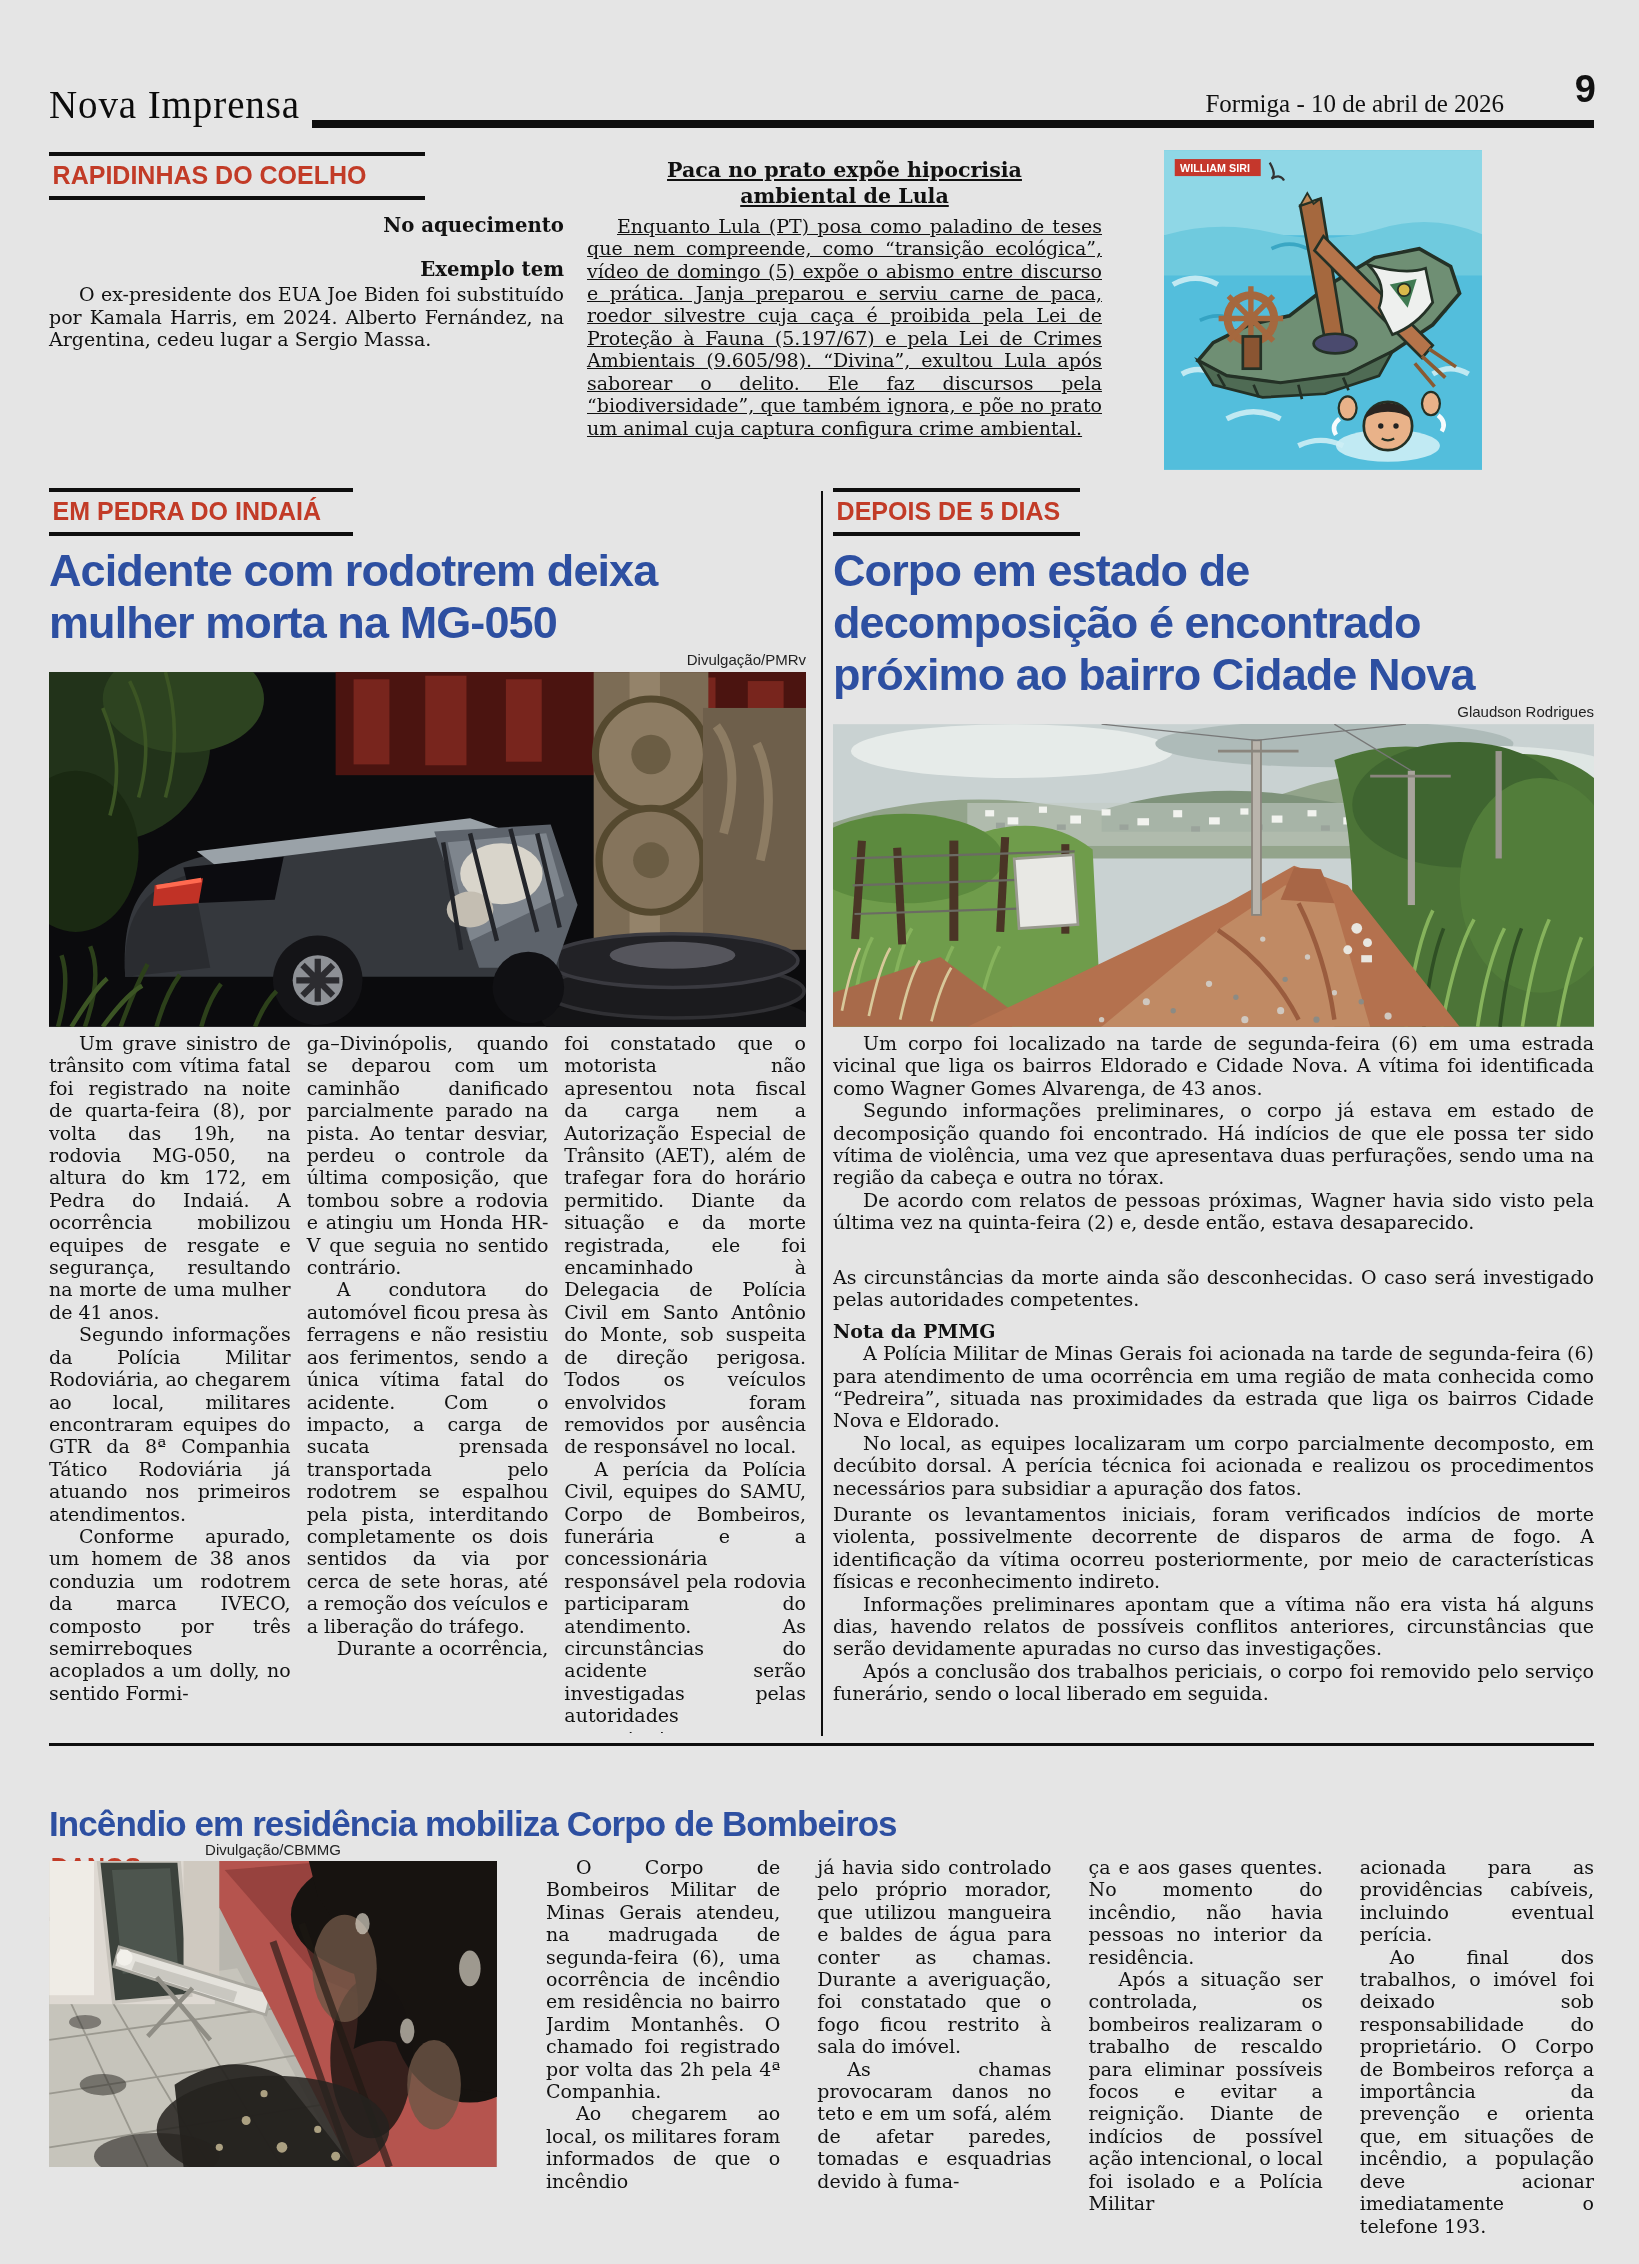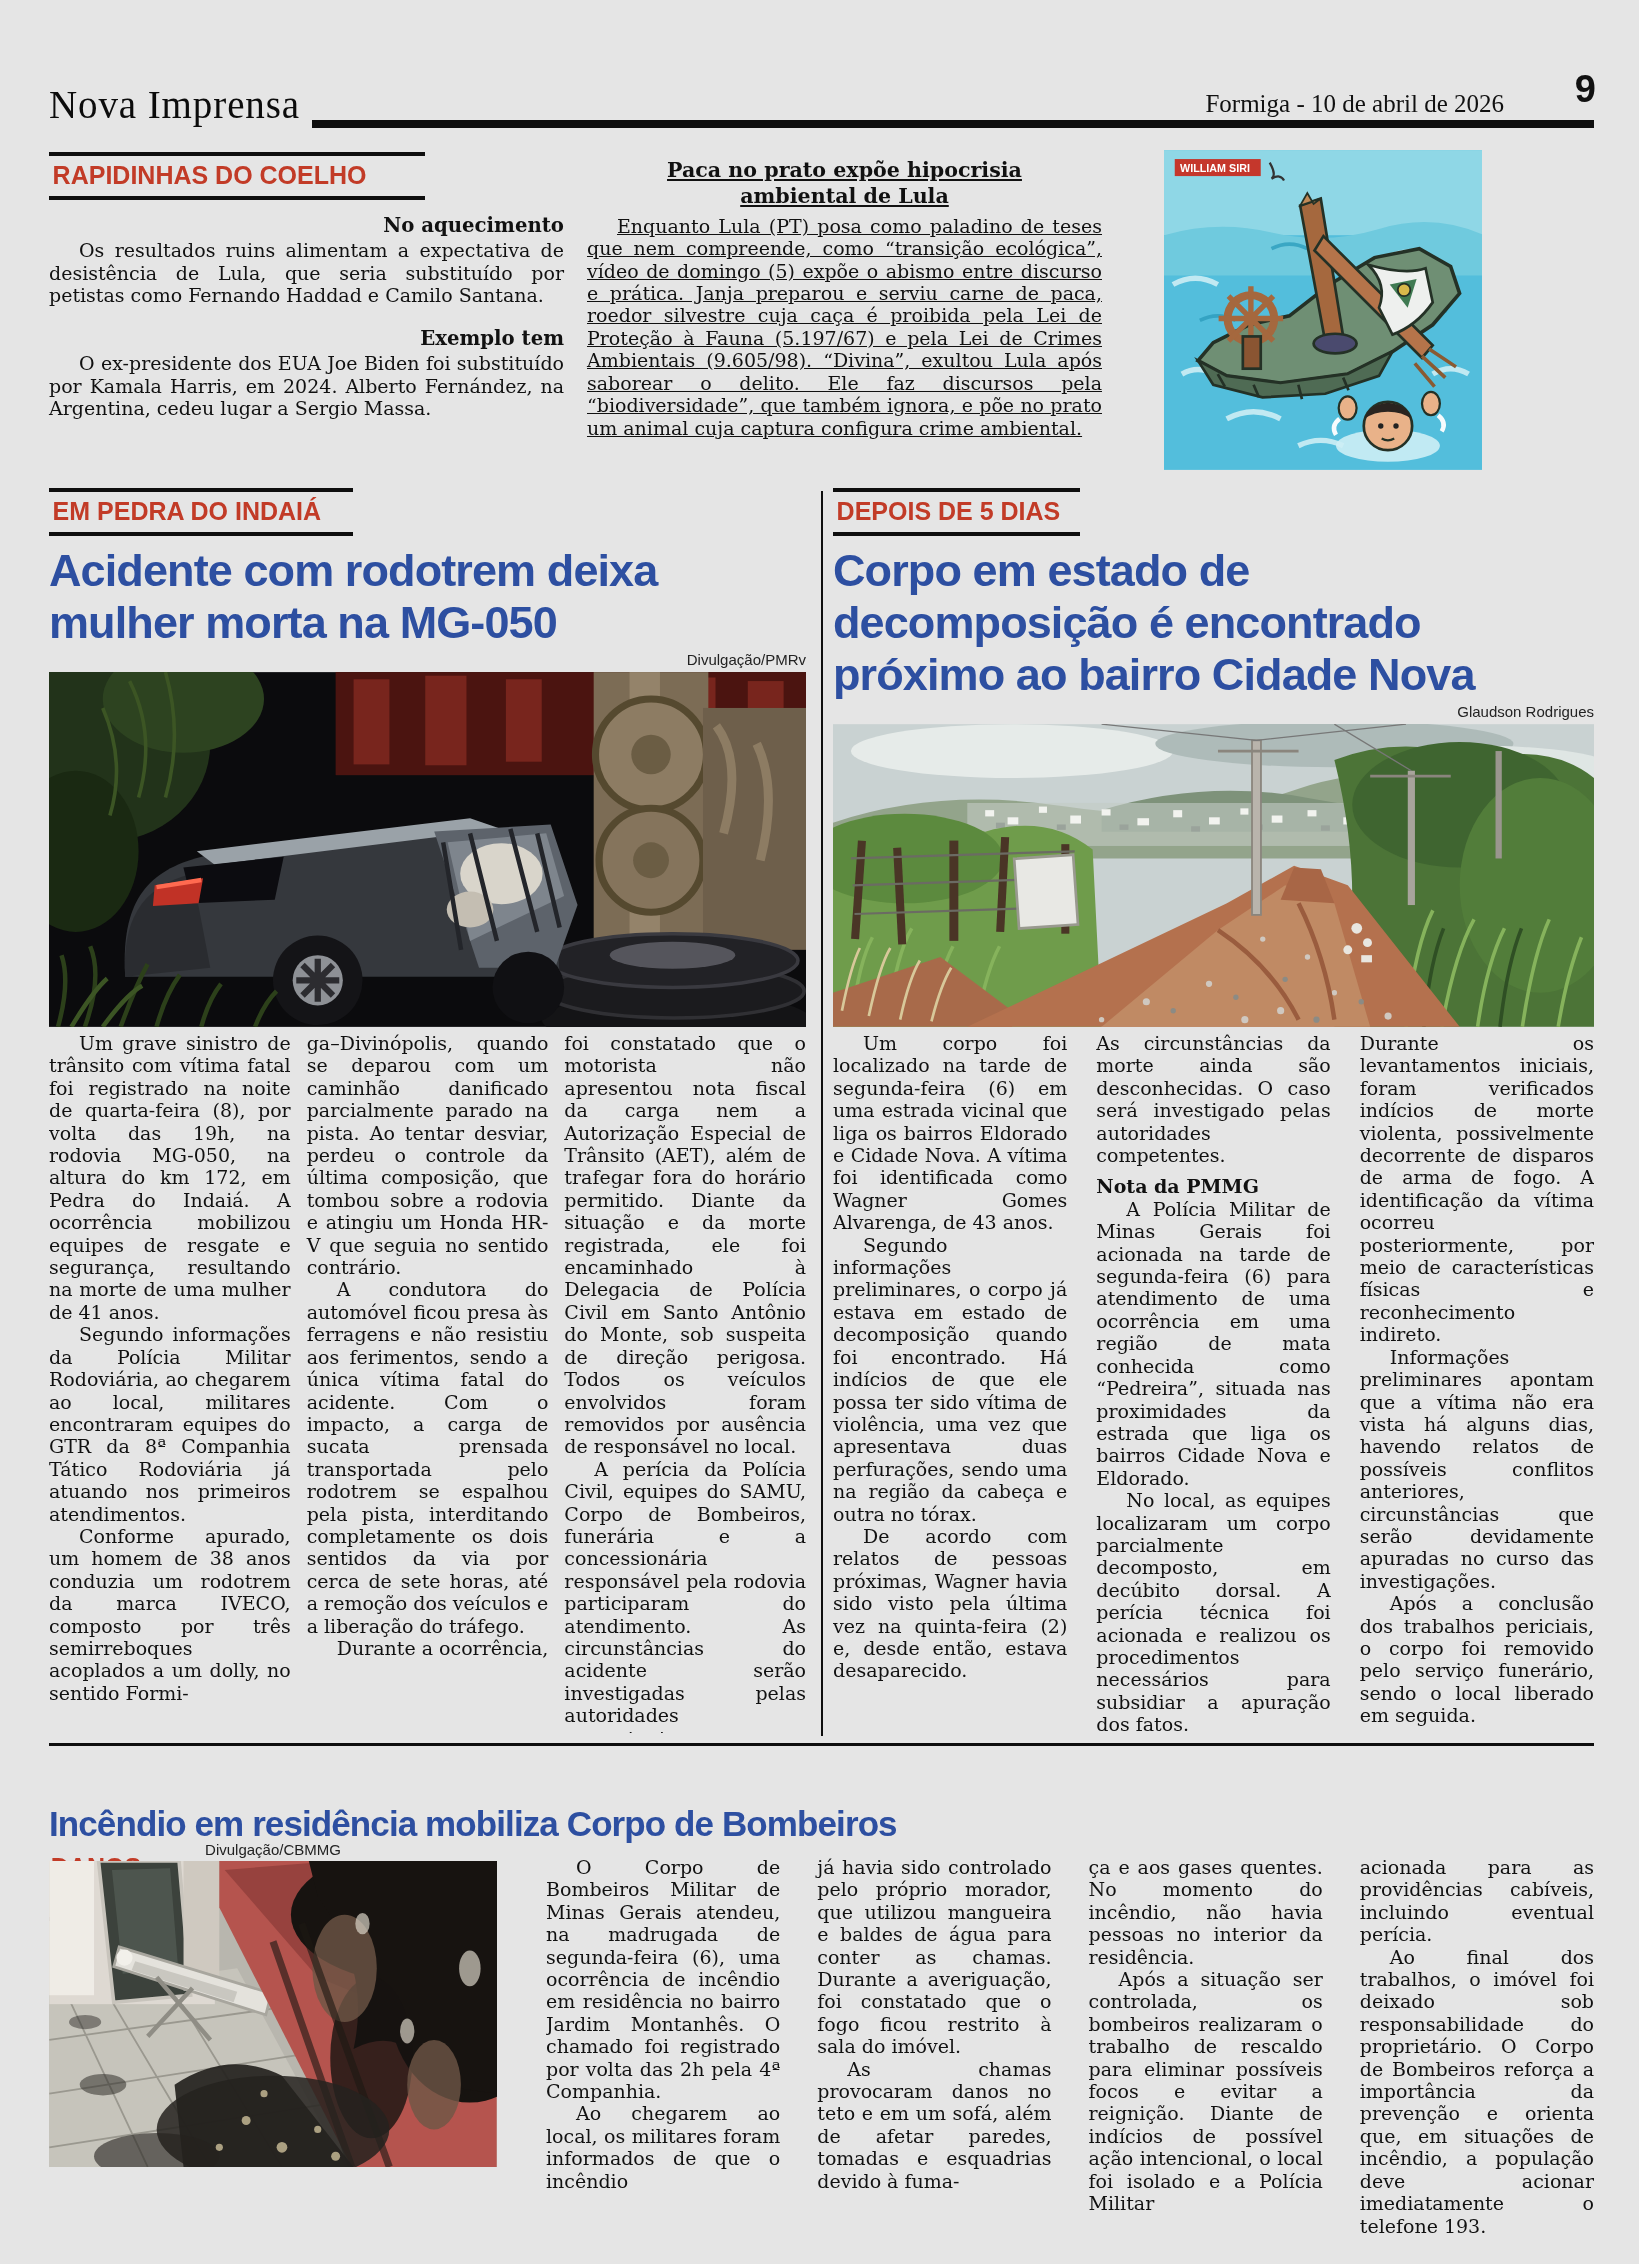--- a/index.html
+++ b/index.html
@@ -27,21 +27,21 @@
   
   .headline{font-family:"Liberation Sans",sans-serif;font-weight:bold;color:var(--blue);
             font-size:45px;line-height:52px;letter-spacing:-0.9px;margin:9px 0 0 0;}
   .credit{font-family:"Liberation Sans",sans-serif;font-size:15px;color:#222;text-align:right;margin-top:2.7px;}
   
   .art1{left:49px;top:488px;width:757px;}
   .art2{left:833px;top:488px;width:761px;}
   .photo{display:block;margin-top:3.6px;}
   .cols{display:flex;overflow:hidden;}
   .a1cols{left:49px;top:1032px;width:757px;height:701px;gap:16px;}
-  .a2cols{left:833px;top:1032px;width:761px;height:701px;gap:29px;}
+  .a2cols{left:833px;top:1032px;width:761px;height:701px;gap:4px;flex-direction:column;}
   .cols .col{flex:1;}
   .vdivider{left:821px;top:491px;width:1.8px;height:1245px;background:#0e0e0e;}
   .section-rule{left:49px;top:1743px;width:1545px;height:2.7px;background:#0e0e0e;}
   
   .art3band{left:49px;top:1848px;width:217px;border-top:none;border-bottom:4.5px solid #0e0e0e;padding-left:1.8px;}
   .art3headline{left:49px;top:1793px;width:1164px;font-size:35px;line-height:43px;}
   .art3credit{left:49px;top:1838px;width:448px;text-align:center;}
   .fire-photo{left:49px;top:1861px;}
   .a3cols{left:546px;top:1856px;width:1048px;height:405px;gap:37px;justify-content:flex-end;}
   .cartoon{left:1164px;top:150px;}
@@ -53,21 +53,20 @@
 
   <div class="abs nameplate">Nova Imprensa</div>
   <div class="abs header-rule"></div>
   <div class="abs dateline">Formiga - 10 de abril de 2026</div>
   <div class="abs pageno">9</div>
 
   <div class="abs band" style="left:49px;top:152px;width:369px;">RAPIDINHAS DO COELHO</div>
 
   <div class="abs colA bodytext">
     <div class="minihead first">No aquecimento</div>
-    <p>Os resultados ruins alimentam a expectativa de desistência de Lula, que seria substituído por petistas como Fernando Haddad e Camilo Santana.</p>
     <div class="minihead">Exemplo tem</div>
     <p>O ex-presidente dos EUA Joe Biden foi substituído por Kamala Harris, em 2024. Alberto Fernández, na Argentina, cedeu lugar a Sergio Massa.</p>
   </div>
 
   <div class="abs colB bodytext">
     <div class="opinion-title">Paca no prato expõe hipocrisia ambiental de Lula</div>
     <p class="cont" style="text-indent:30px;">Enquanto Lula (PT) posa como paladino de teses que nem compreende, como “transição ecológica”, vídeo de domingo (5) expõe o abismo entre discurso e prática. Janja preparou e serviu carne de paca, roedor silvestre cuja caça é proibida pela Lei de Proteção à Fauna (5.197/67) e pela Lei de Crimes Ambientais (9.605/98). “Divina”, exultou Lula após saborear o delito. Ele faz discursos pela “biodiversidade”, que também ignora, e põe no prato um animal cuja captura configura crime ambiental.</p>
   </div>
 
   <div class="abs cartoon">

